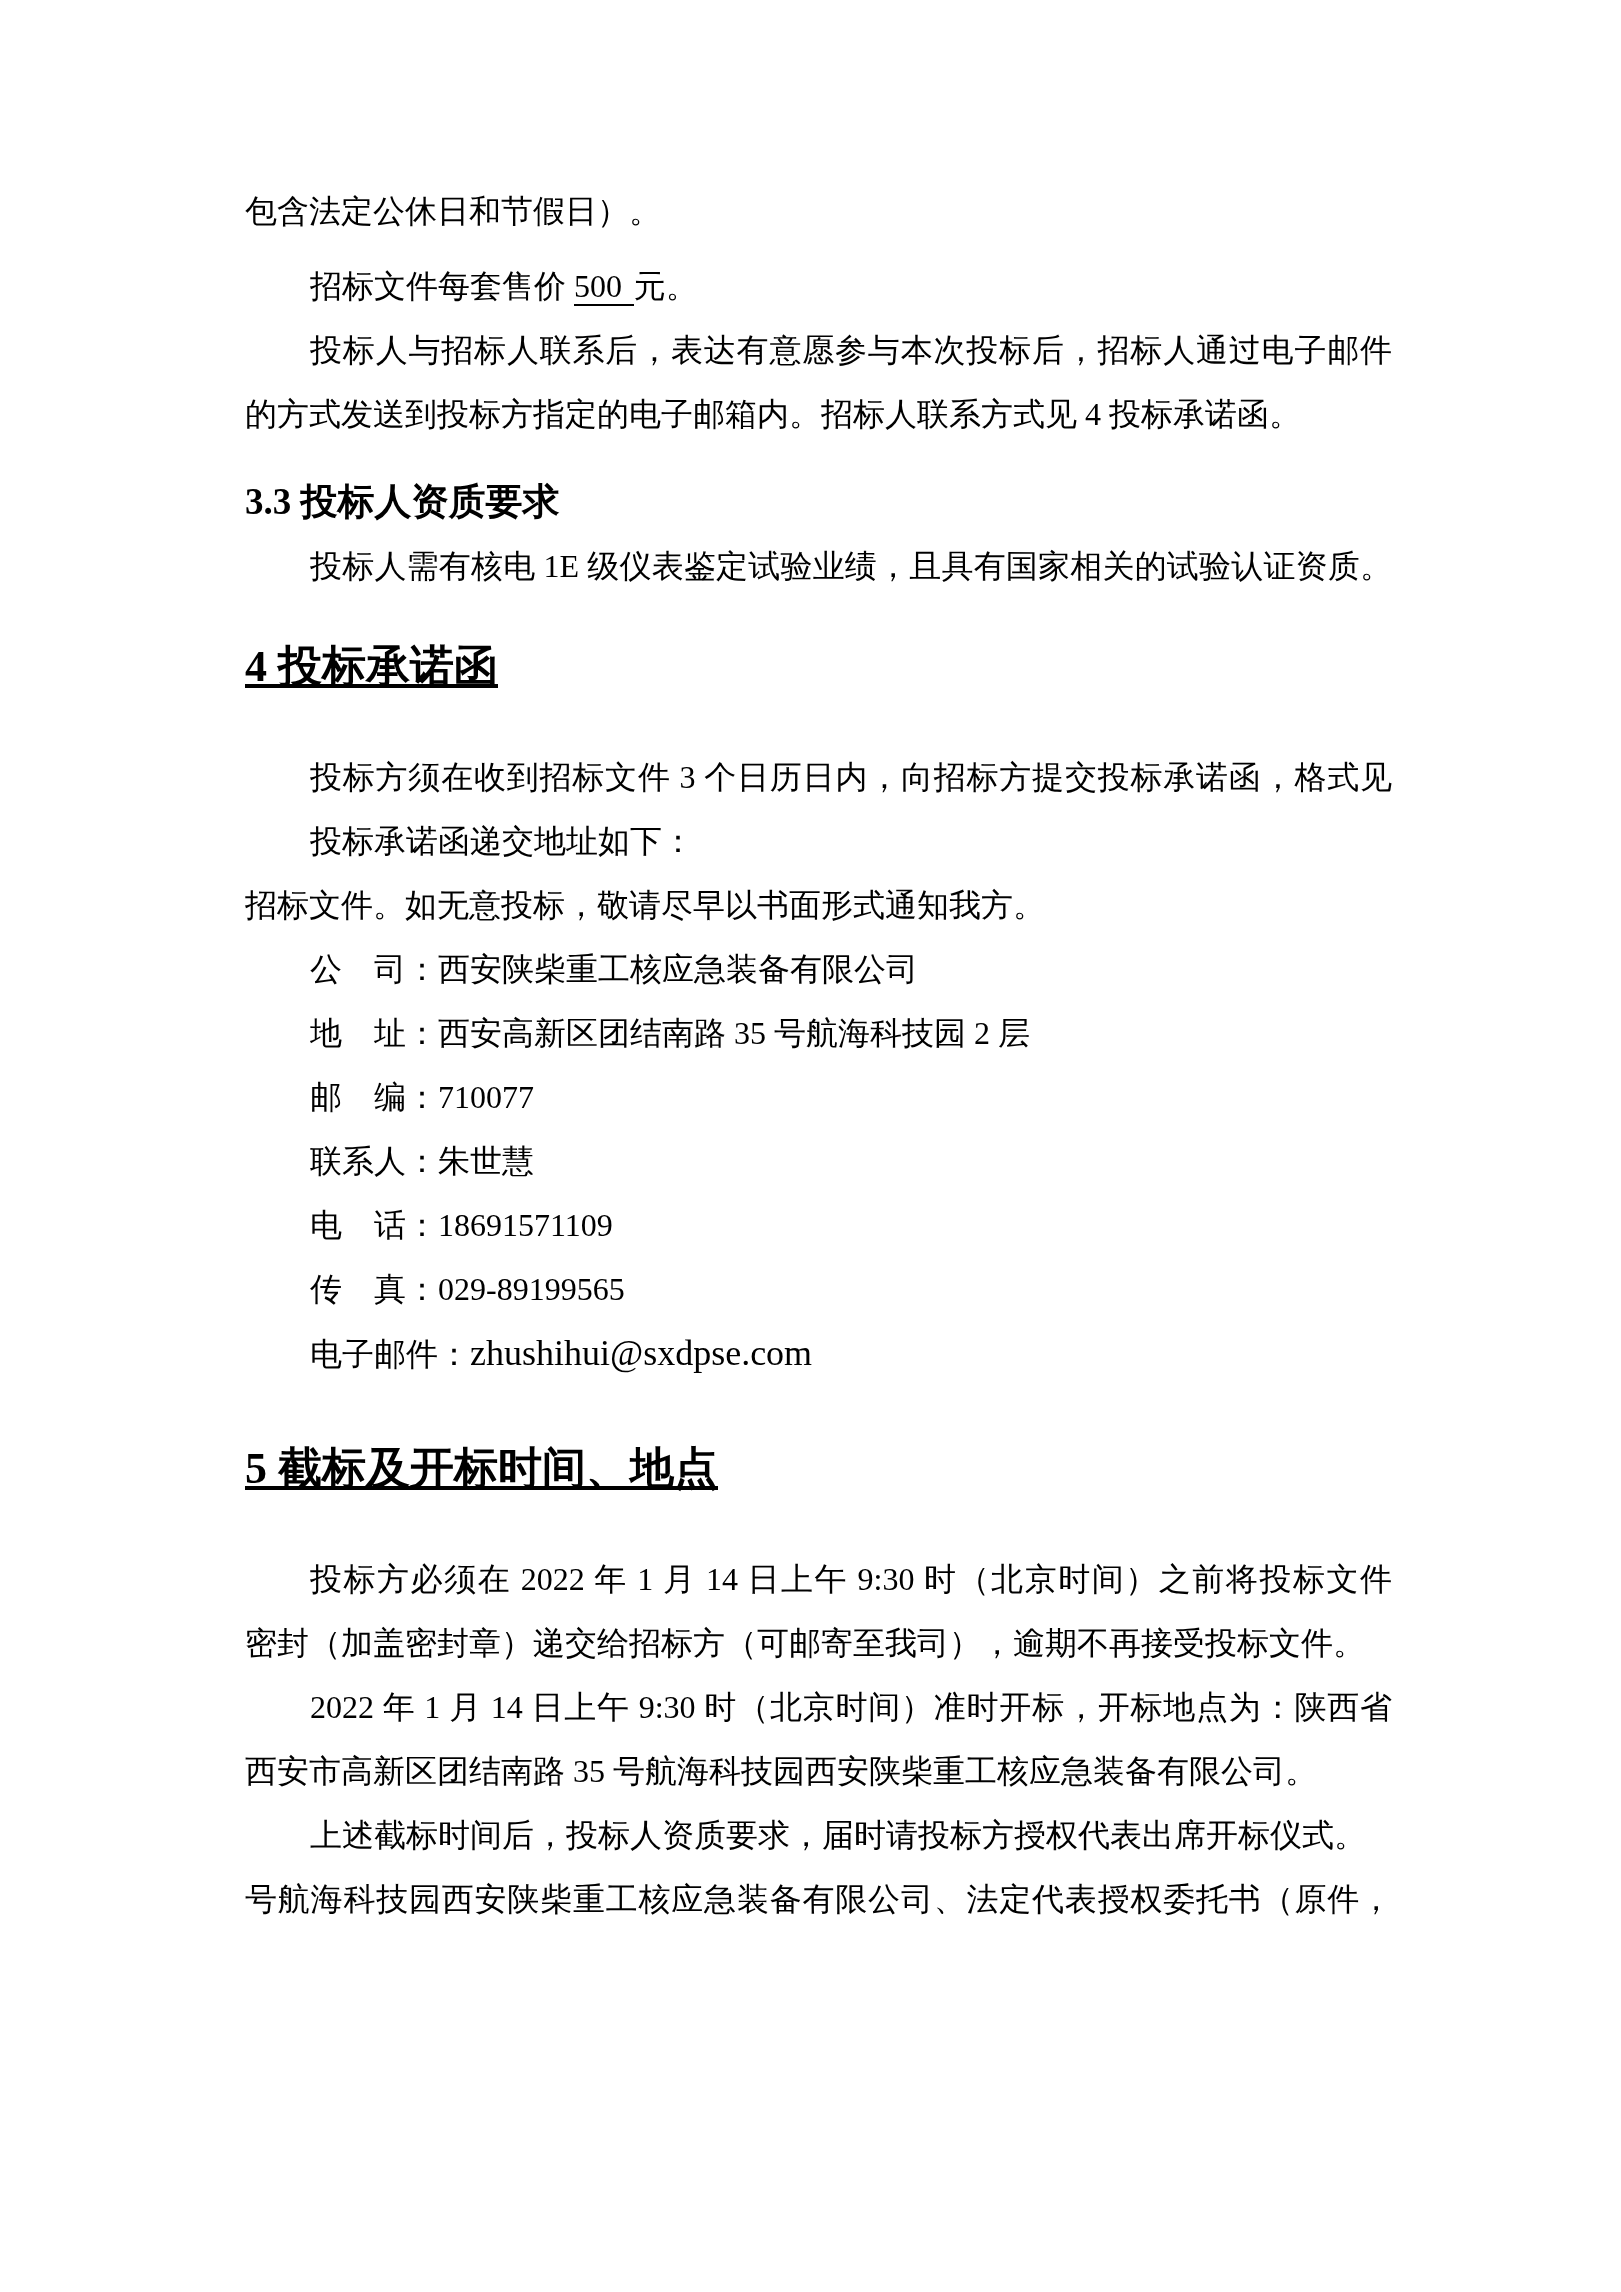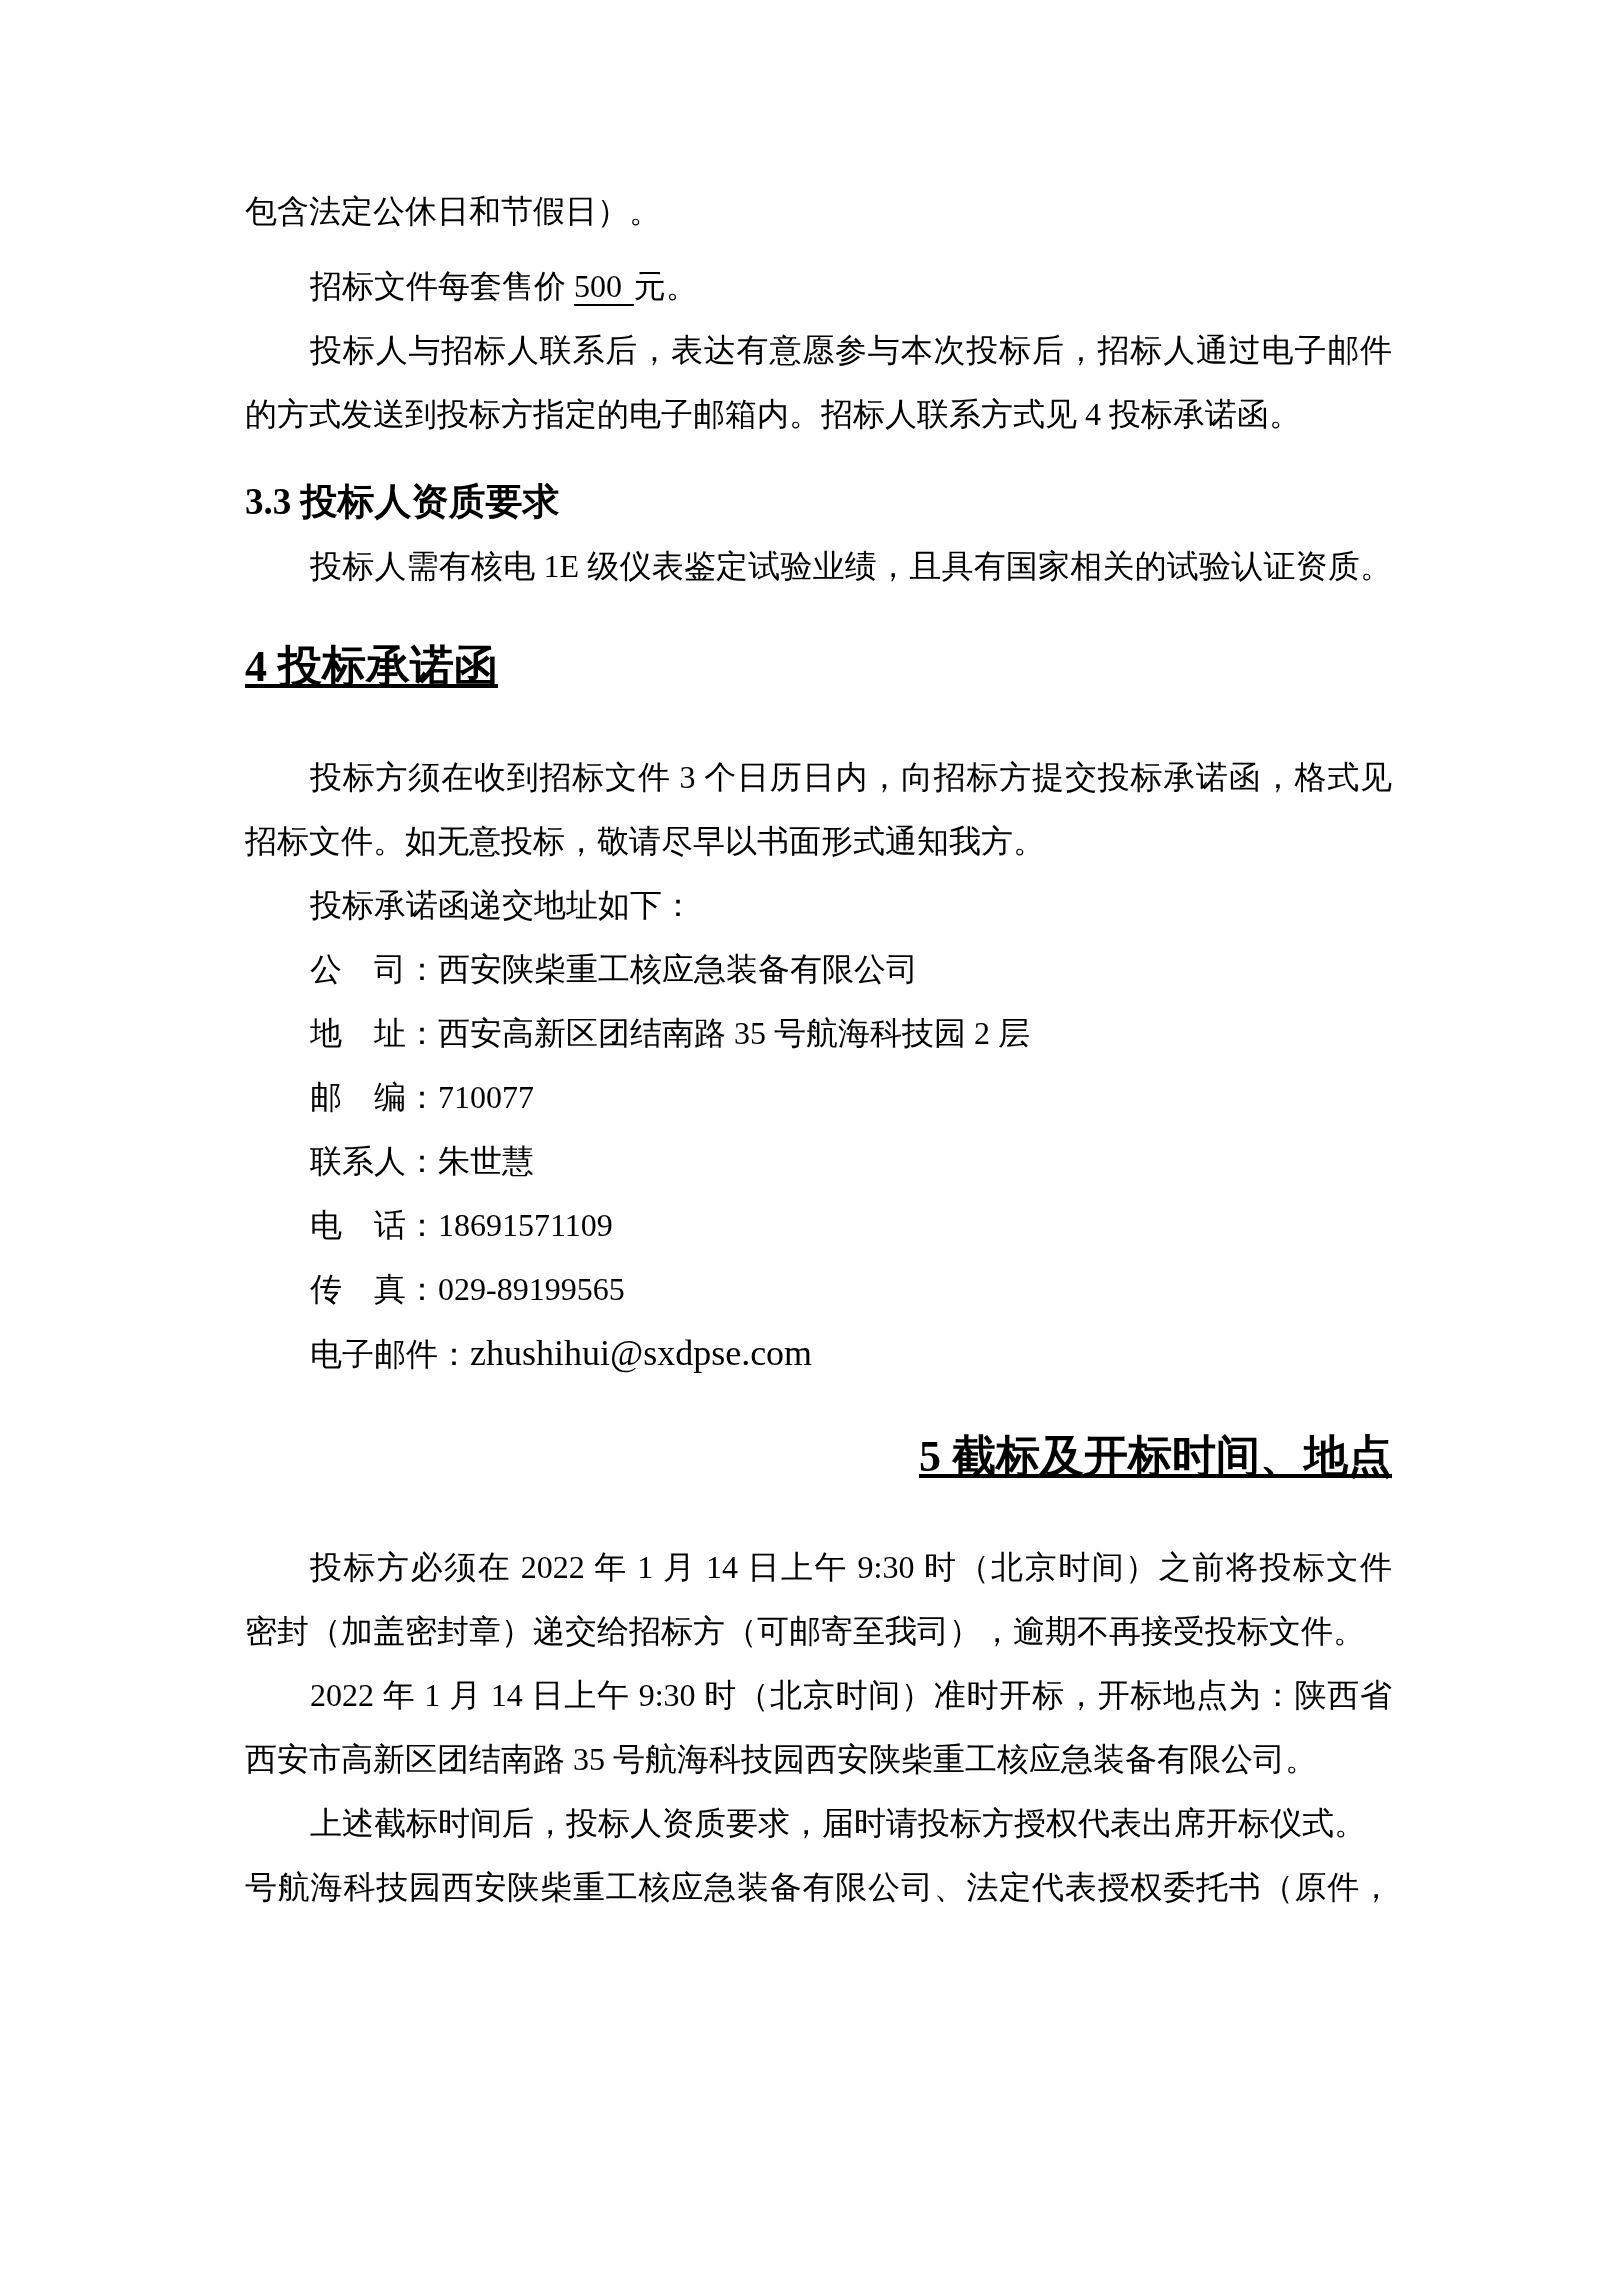--- a/index.html
+++ b/index.html
@@ -46,21 +46,21 @@
     margin:0;
     white-space:nowrap;
     text-decoration:underline;
   }
   .mt-h32 { margin-top:39px; }
   .mt-after-h32 { margin-top:10.8px; }
   .mt-h33 { margin-top:29px; }
   .mt-after-h33 { margin-top:4.9px; }
   .mt-h4 { margin-top:39px; }
   .mt-after-h4 { margin-top:49px; }
-  .mt-h5 { margin-top:42px;text-align:right; }
+  .mt-h5 { margin-top:54px; }
   .mt-after-h5 { margin-top:49px; }
   .u-price {
     border-bottom:2.9px solid #000;
     padding-right:11.8px;
   }
   .mail-value {
     font-family:Liberation Serif, serif;
     font-size:36px;
   }
 </style>
@@ -78,22 +78,22 @@
     <div class="bodyline ind fill">投标人与招标人联系后，表达有意愿参与本次投标后，招标人通过电子邮件</div>
     <div class="bodyline">的方式发送到投标方指定的电子邮箱内。招标人联系方式见 4 投标承诺函。</div>
 
     <div class="h-sub mt-h33">3.3 投标人资质要求</div>
 
     <div class="bodyline ind fill mt-after-h33">投标人需有核电 1E 级仪表鉴定试验业绩，且具有国家相关的试验认证资质。</div>
 
     <div class="h-big mt-h4">4 投标承诺函</div>
 
     <div class="bodyline ind fill mt-after-h4">投标方须在收到招标文件 3 个日历日内，向招标方提交投标承诺函，格式见</div>
+    <div class="bodyline ind">投标承诺函递交地址如下：</div>
     <div class="bodyline">招标文件。如无意投标，敬请尽早以书面形式通知我方。</div>
-    <div class="bodyline ind">投标承诺函递交地址如下：</div>
 
     <div class="bodyline ind"><span>公　司：</span><span>西安陕柴重工核应急装备有限公司</span></div>
     <div class="bodyline ind"><span>地　址：</span><span>西安高新区团结南路 35 号航海科技园 2 层</span></div>
     <div class="bodyline ind"><span>邮　编：</span><span>710077</span></div>
     <div class="bodyline ind"><span>联系人：</span><span>朱世慧</span></div>
     <div class="bodyline ind"><span>电　话：</span><span>18691571109</span></div>
     <div class="bodyline ind"><span>传　真：</span><span>029-89199565</span></div>
     <div class="bodyline ind"><span>电子邮件：</span><span class="mail-value">zhushihui@sxdpse.com</span></div>
 
     <div class="h-big mt-h5">5 截标及开标时间、地点</div>

